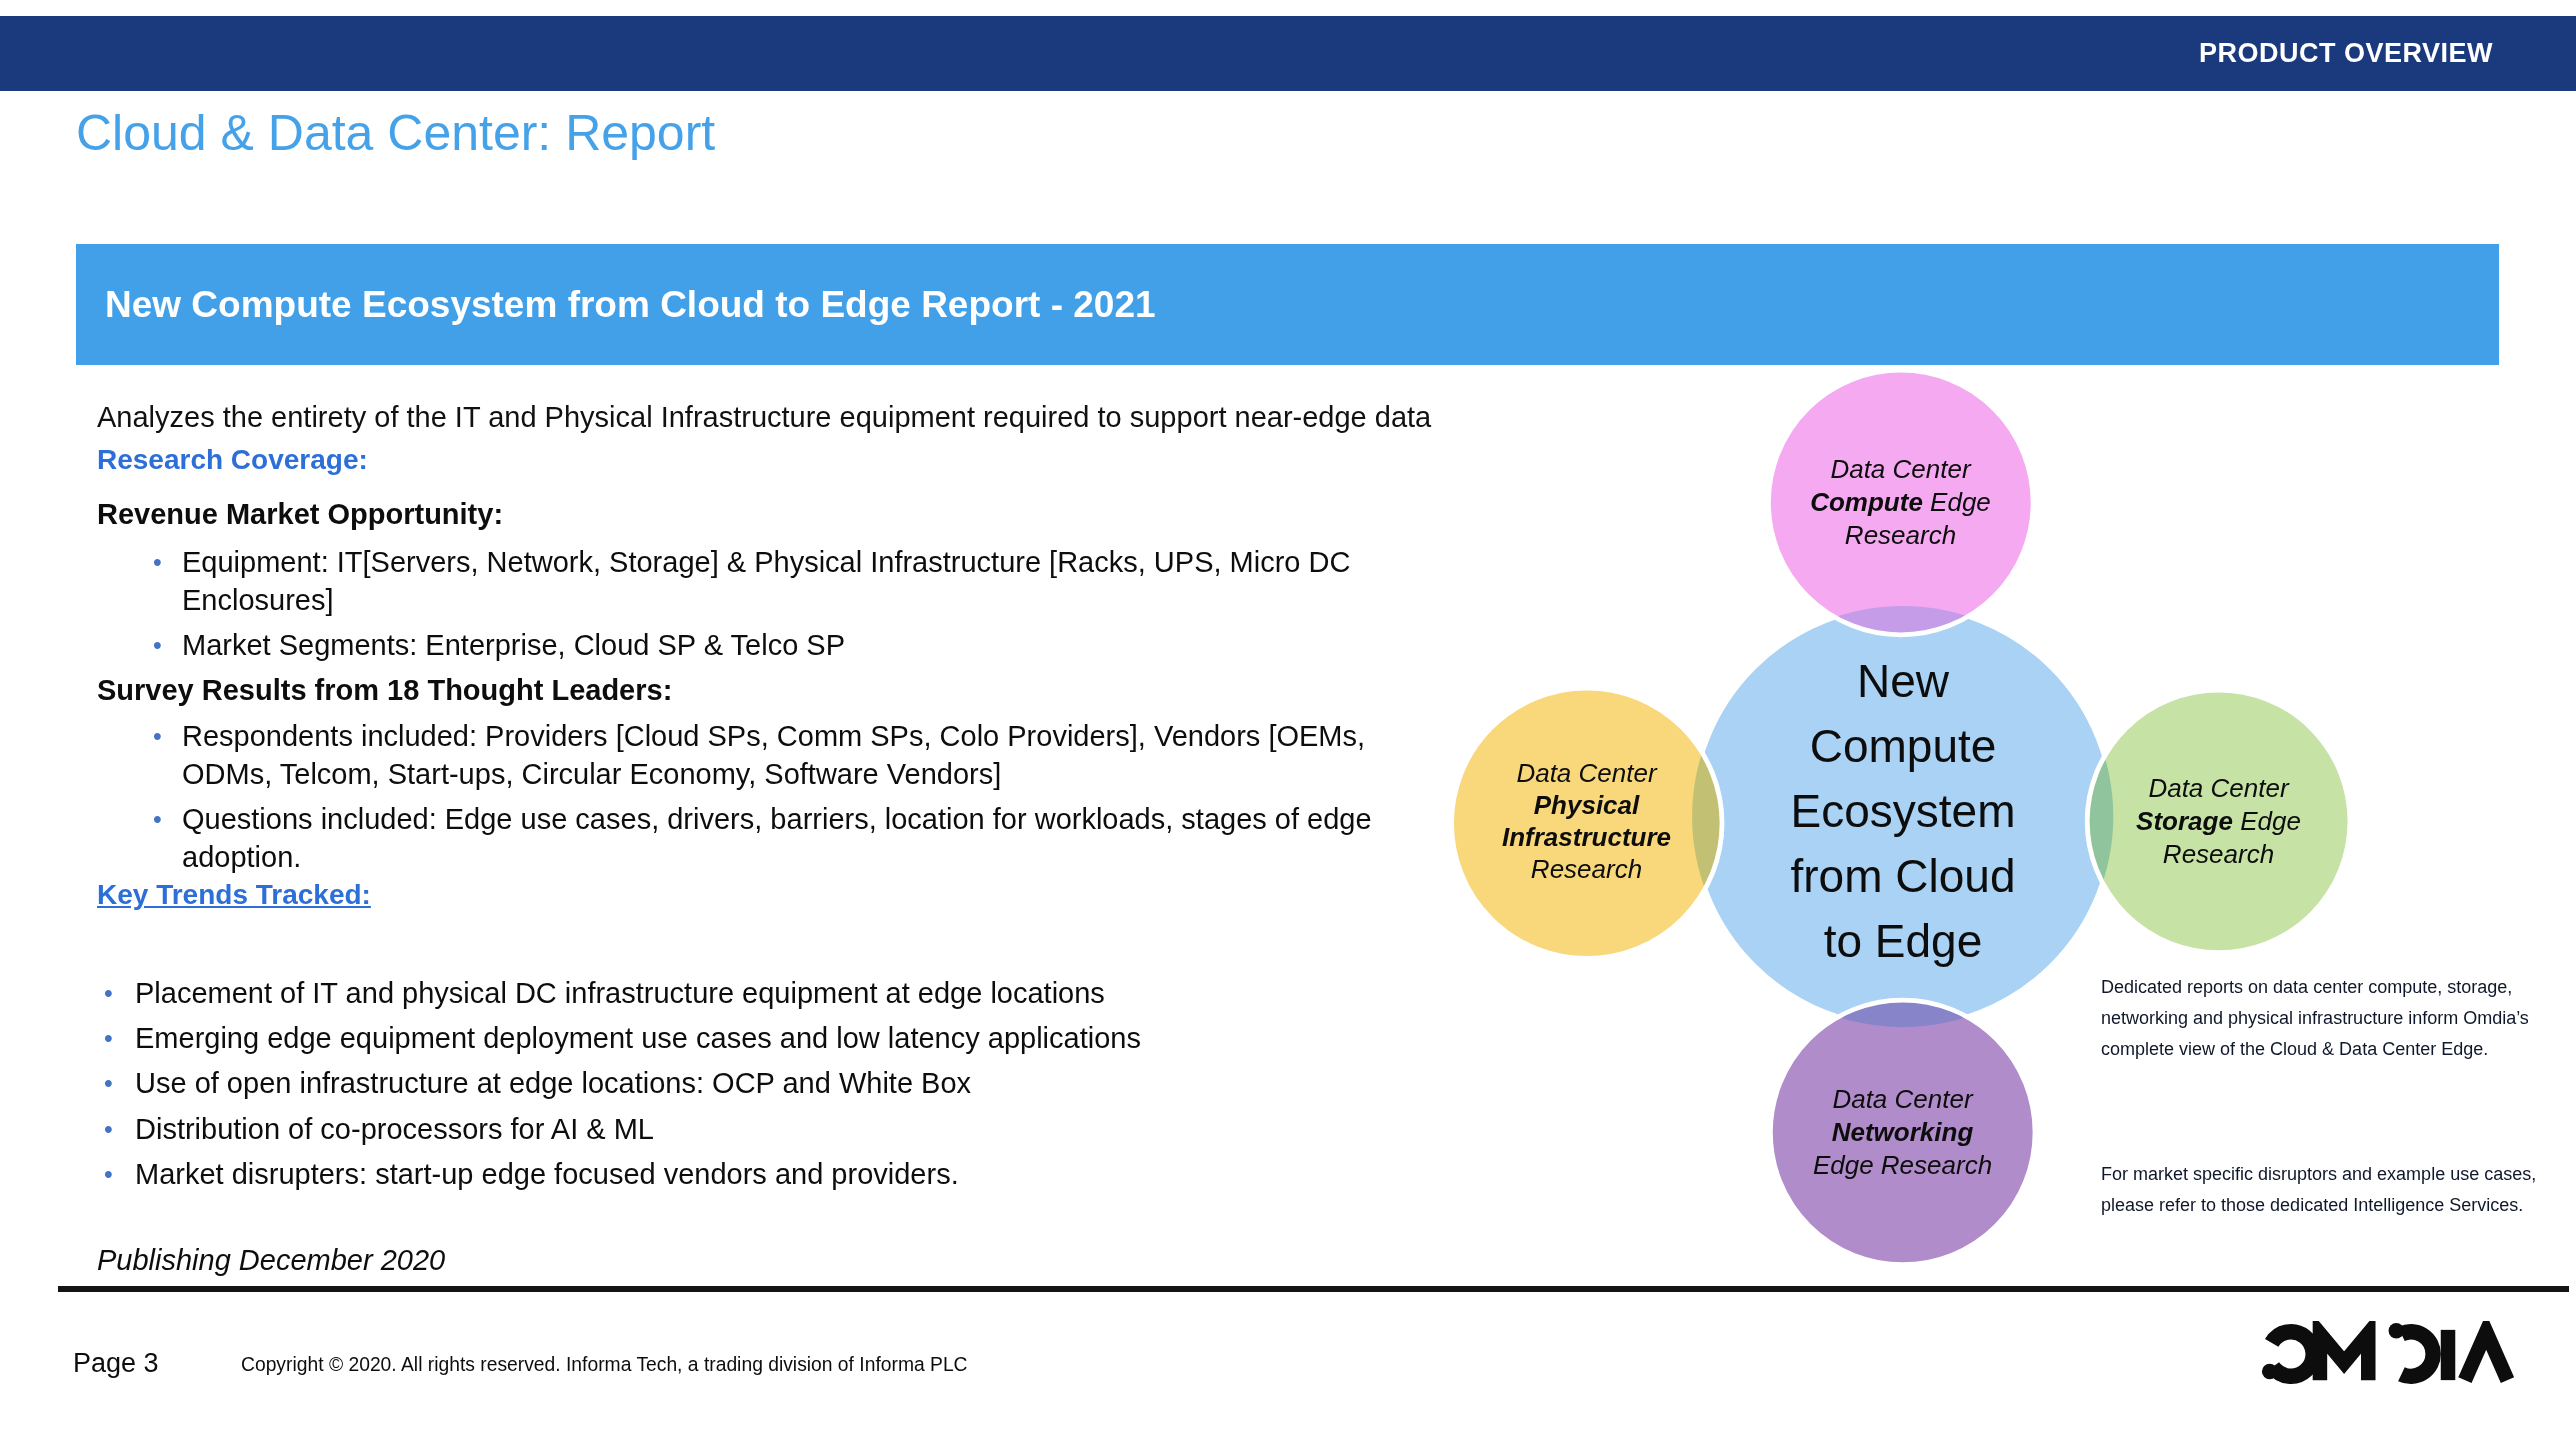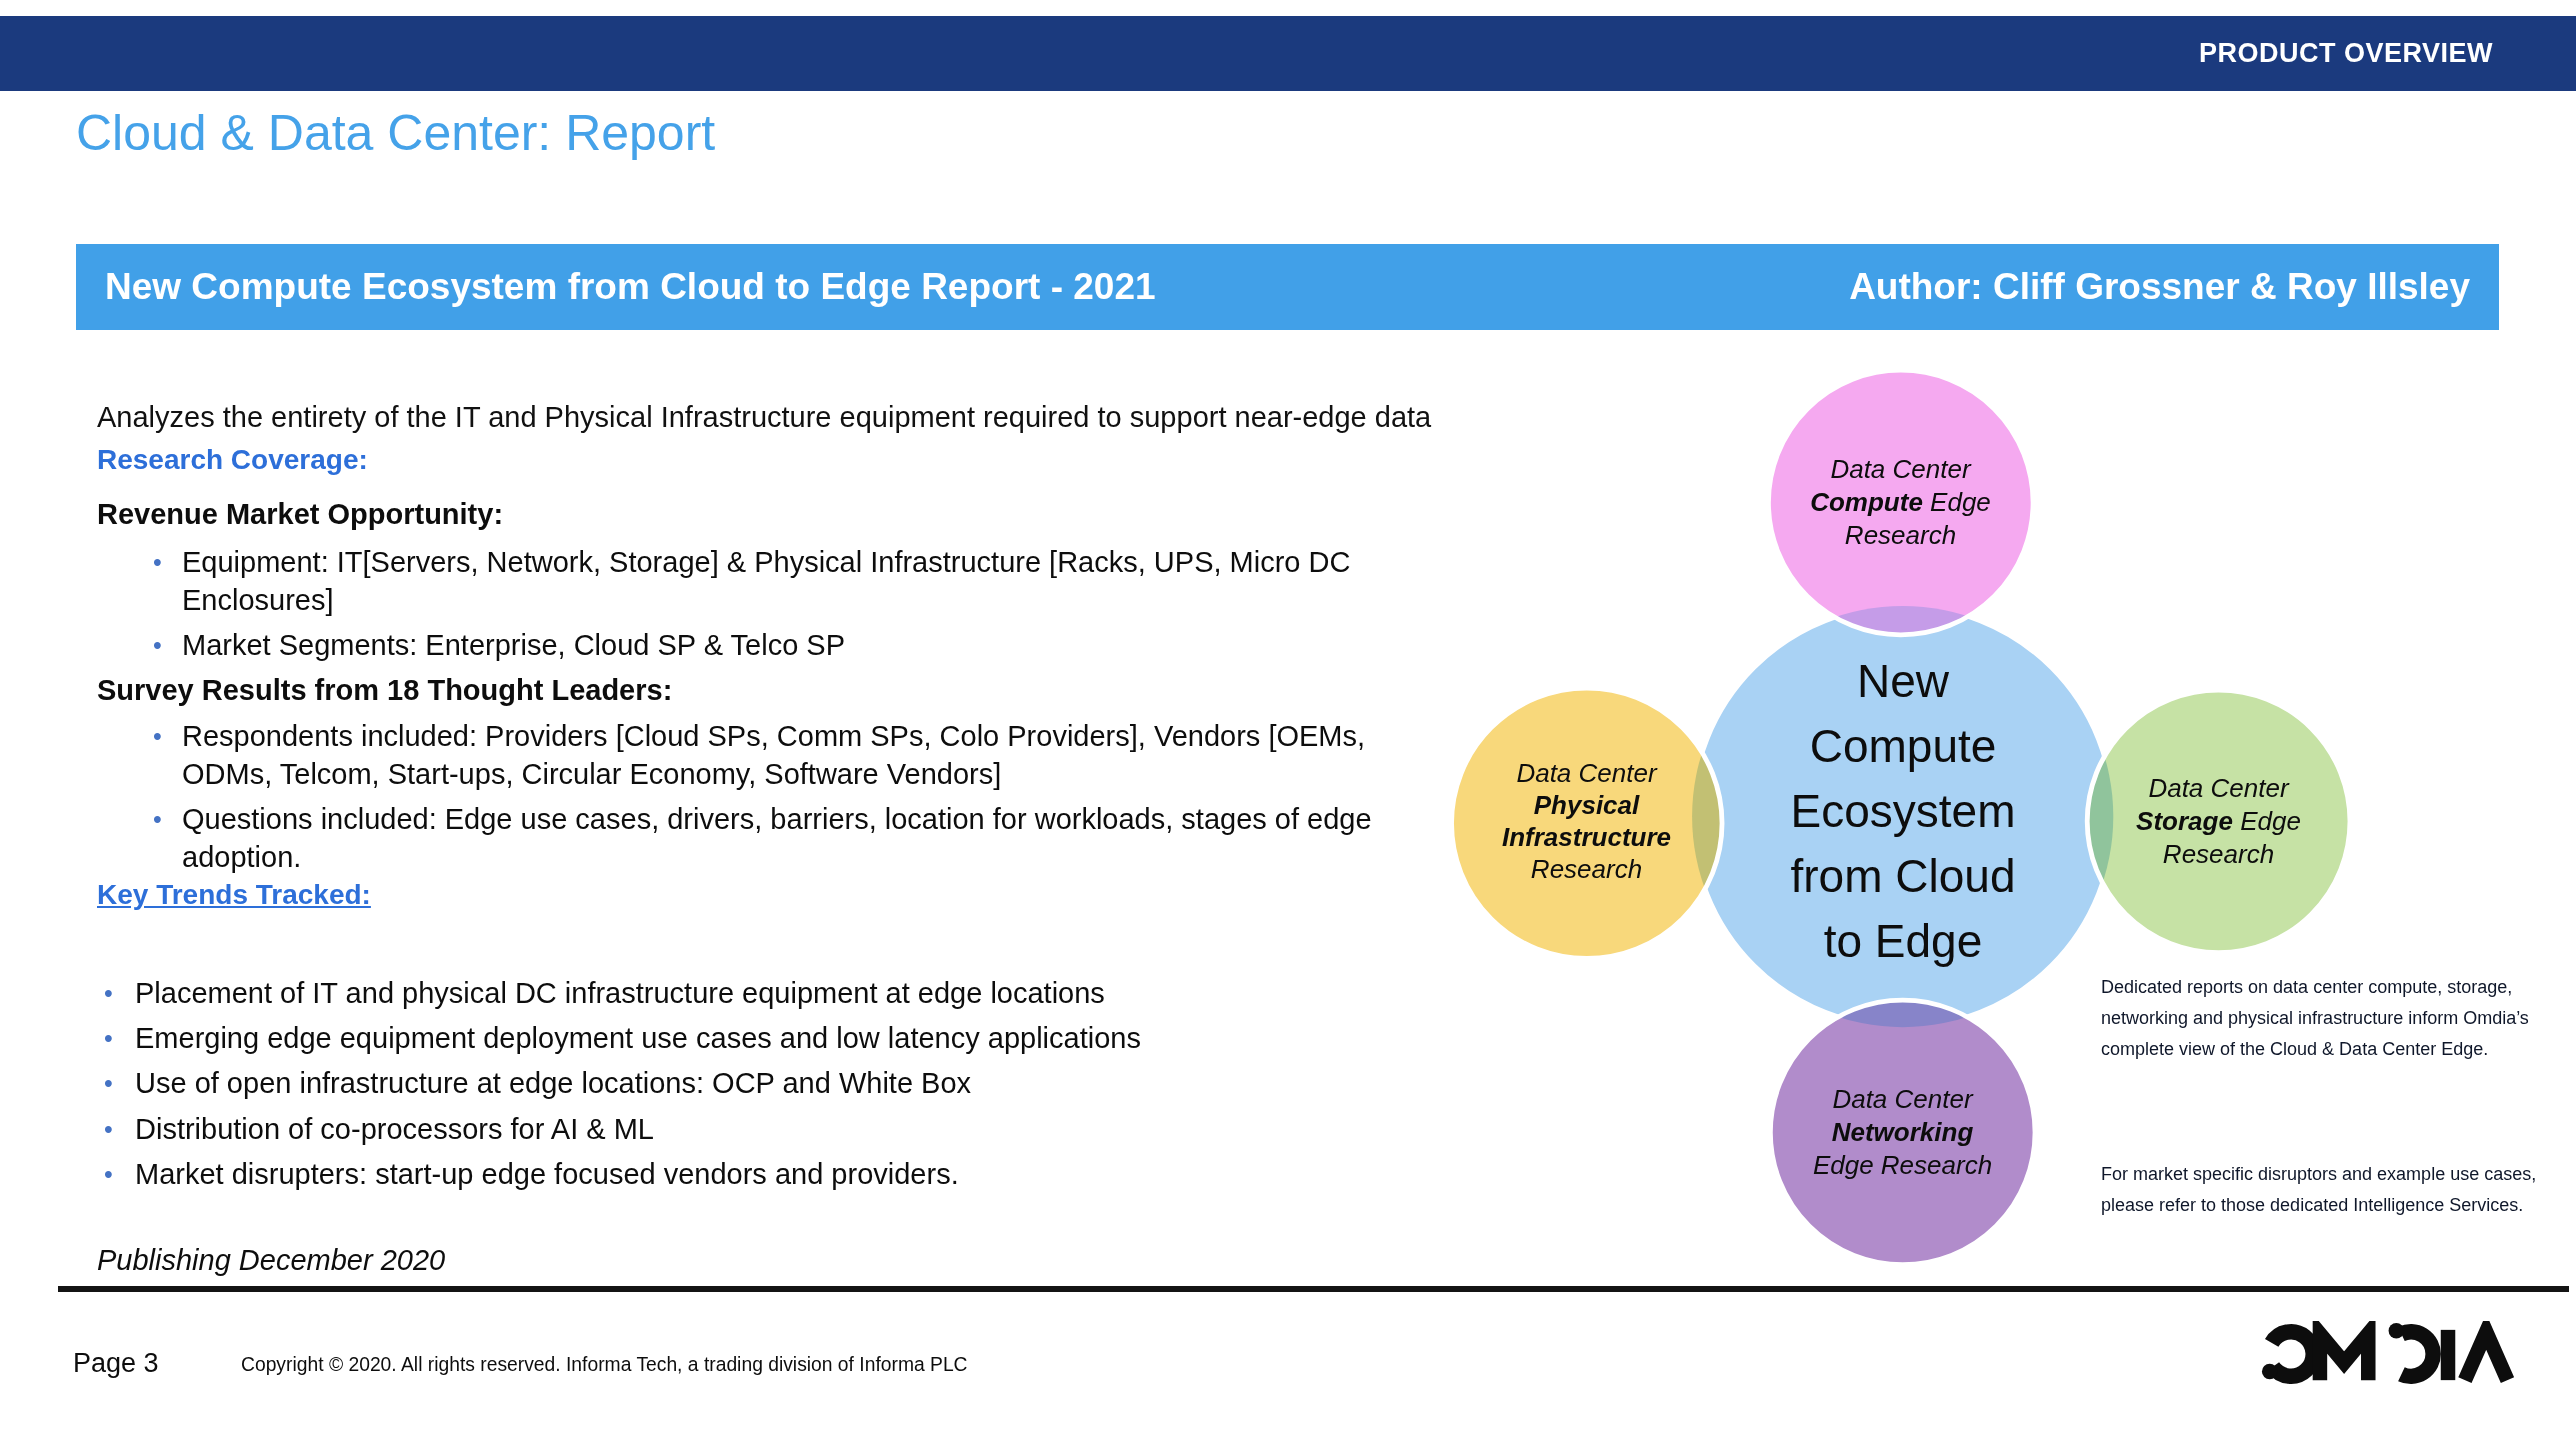--- a/index.html
+++ b/index.html
@@ -6,21 +6,21 @@
   body{
     width:2576px;height:1449px;position:relative;overflow:hidden;
     background:#ffffff;font-family:"Liberation Sans",sans-serif;color:#111;
   }
   
   .topbar{position:absolute;left:0;top:16px;width:2576px;height:75px;background:#1b3a7e;
     display:flex;align-items:center;justify-content:flex-end;padding-right:83px;box-sizing:border-box;}
   .topbar .label{color:#fff;font-size:27px;font-weight:bold;letter-spacing:0.5px;}
   .pagetitle{position:absolute;left:76px;top:104px;font-size:50px;color:#45a2e9;}
   
-  .banner{position:absolute;left:76px;top:244px;width:2423px;height:86px;background:#41a0e8;
+  .banner{position:absolute;left:76px;top:244px;width:2423px;height:121px;background:#41a0e8;
     display:flex;align-items:center;justify-content:space-between;padding:15px 29px;box-sizing:border-box;}
   .banner .btitle,.banner .bauthor{color:#fff;font-size:37px;font-weight:bold;}
   
   .abs{position:absolute;}
   .intro{left:97px;top:373px;font-size:29px;width:1507px;margin-top:28px;}
   .h-blue{font-size:28px;font-weight:bold;color:#2d6fd9;}
   .h-black{font-size:29px;font-weight:bold;color:#0d0d0d;}
   .bullet{position:absolute;display:flex;align-items:flex-start;}
   .bullet .dot{color:#4472c4;flex:0 0 auto;}
   .bullet .btext{color:#0d0d0d;}
@@ -45,21 +45,20 @@
 <body>
 
 <div class="topbar">
   <span class="label">PRODUCT OVERVIEW</span>
 </div>
 
 <div class="pagetitle">Cloud &amp; Data Center: Report</div>
 
 <div class="banner">
   <span class="btitle">New Compute Ecosystem from Cloud to Edge Report - 2021</span>
-  <span class="bauthor">Author: Cliff Grossner &amp; Roy Illsley</span>
 </div>
 
 <div class="abs intro">Analyzes the entirety of the IT and Physical Infrastructure equipment required to support near-edge data</div>
 
 <div class="abs h-blue" style="left:97px;top:444px;">Research Coverage:</div>
 <div class="abs h-black" style="left:97px;top:498px;">Revenue Market Opportunity:</div>
 
 <div class="bullet l1" style="left:153px;top:543px;">
   <span class="dot">•</span>
   <span class="btext">Equipment: IT[Servers, Network, Storage] &amp; Physical Infrastructure [Racks, UPS, Micro DC Enclosures]</span>

